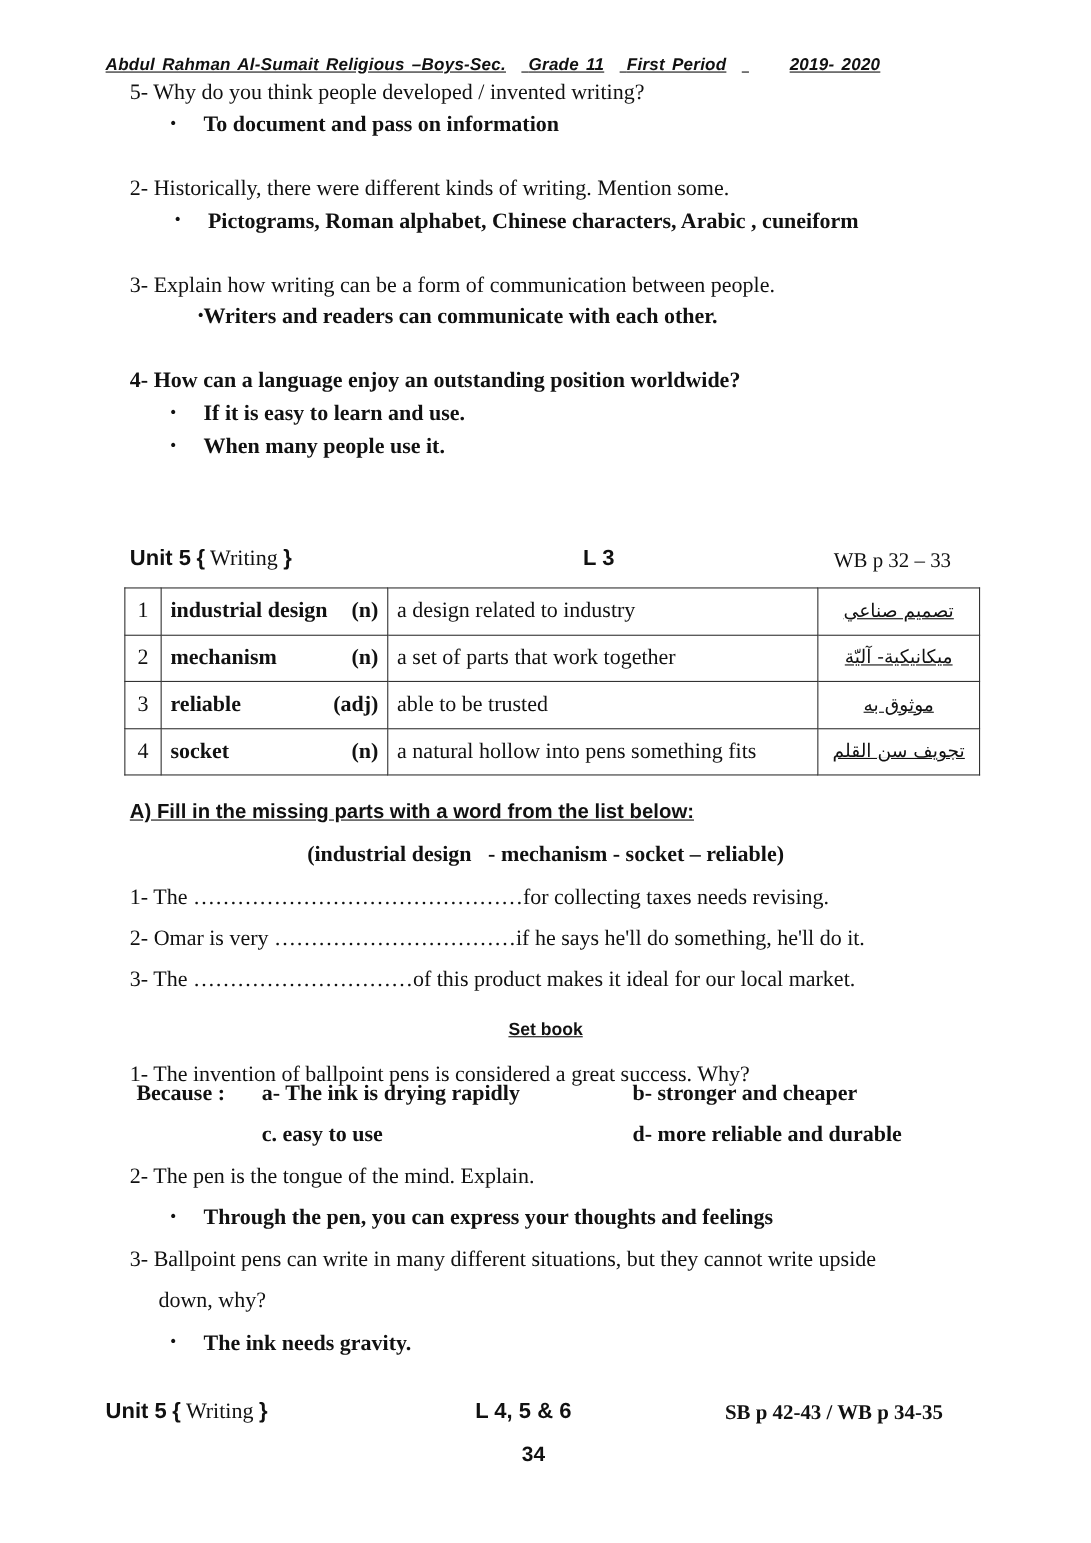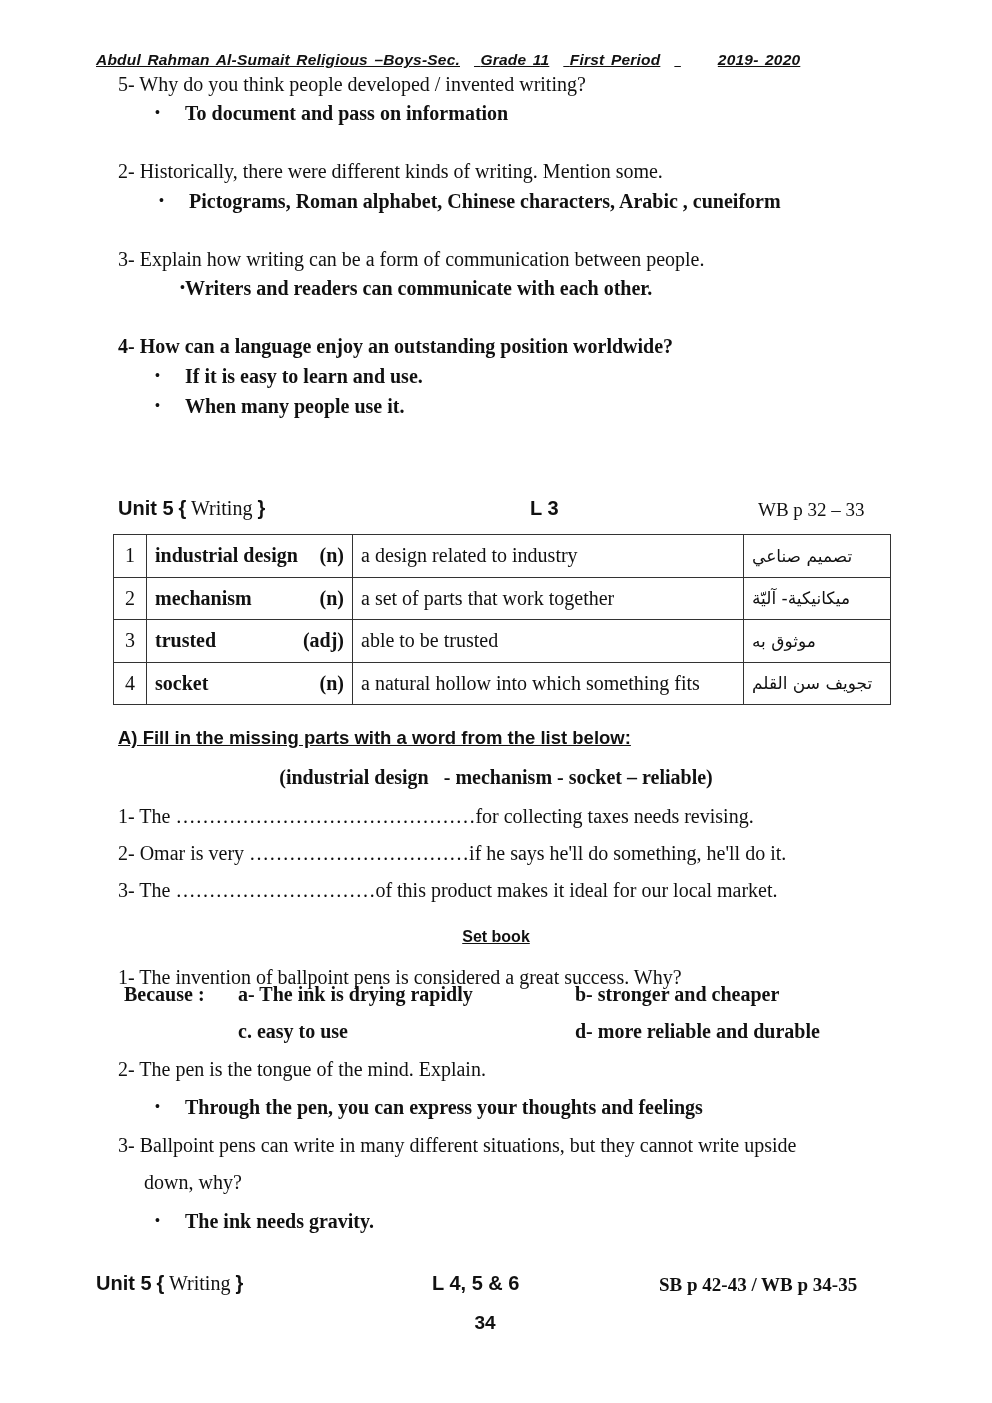--- a/index.html
+++ b/index.html
@@ -15,21 +15,21 @@
   .unit .u-label { font-family: "Liberation Sans", sans-serif; font-weight: bold; font-size: 20px; }
   .unit .brace { font-family: "Liberation Sans", sans-serif; font-weight: bold; }
   .lesson { font-family: "Liberation Sans", sans-serif; font-weight: bold; font-size: 20px; }
   .pageref { font-size: 19px; }
   table.vocab { position: absolute; left: 113px; top: 534px; width: 778px; border-collapse: collapse; font-size: 20px; }
   table.vocab td { border: 1.5px solid #333; height: 41.5px; padding: 0 8px; vertical-align: middle; }
   table.vocab td.num { width: 16px; text-align: center; padding: 0 8px; }
   table.vocab td.word { width: 189px; font-weight: bold; }
   table.vocab td.word .wrap { display: flex; justify-content: space-between; }
   table.vocab td.def { width: 374px; }
-  table.vocab td.ar { text-align: left; direction: rtl; font-family: "DejaVu Sans", sans-serif; font-size: 17px; }
+  table.vocab td.ar { text-align: center; direction: rtl; font-family: "DejaVu Sans", sans-serif; font-size: 17px; text-decoration: underline; }
   .secA { left: 118px; top: 727px; font-family: "Liberation Sans", sans-serif; font-weight: bold; font-size: 18.5px; text-decoration: underline; }
   .wordlist { left: 0; width: 992px; text-align: center; top: 766px; font-size: 20px; font-weight: bold; white-space: pre; }
   .setbook { left: 0; width: 992px; text-align: center; top: 928px; font-family: "Liberation Sans", sans-serif; font-weight: bold; font-size: 16px; text-decoration: underline; }
   .opt { font-size: 20px; font-weight: bold; }
   .pagenum { left: 0; width: 970px; text-align: center; top: 1312px; font-family: "Liberation Sans", sans-serif; font-weight: bold; font-size: 19px; }
 </style>
 </head>
 <body>
 
 <div class="abs header">
@@ -82,36 +82,36 @@
             <span>(n)</span>
           </div>
         </td>
       <td class="def">a set of parts that work together</td>
       <td class="ar">ميكانيكية- آليّة</td>
     </tr>
     <tr>
       <td class="num">3</td>
       <td class="word">
           <div class="wrap">
-            <span>trusted</span>
+            <span>reliable</span>
             <span>(adj)</span>
           </div>
         </td>
       <td class="def">able to be trusted</td>
       <td class="ar">موثوق به</td>
     </tr>
     <tr>
       <td class="num">4</td>
       <td class="word">
           <div class="wrap">
             <span>socket</span>
             <span>(n)</span>
           </div>
         </td>
-      <td class="def">a natural hollow into which something fits</td>
+      <td class="def">a natural hollow into pens something fits</td>
       <td class="ar">تجويف سن القلم</td>
     </tr>
   </tbody>
 </table>
 
 <div class="abs secA">A) Fill in the missing parts with a word from the list below:</div>
 <div class="abs wordlist">(industrial design   - mechanism - socket – reliable)</div>
 <div class="abs q" style="top:805px;">1- The ………………………………………for collecting taxes needs revising.</div>
 <div class="abs q" style="top:842px;">2- Omar is very ……………………………if he says he'll do something, he'll do it.</div>
 <div class="abs q" style="top:879px;">3- The …………………………of this product makes it ideal for our local market.</div>

